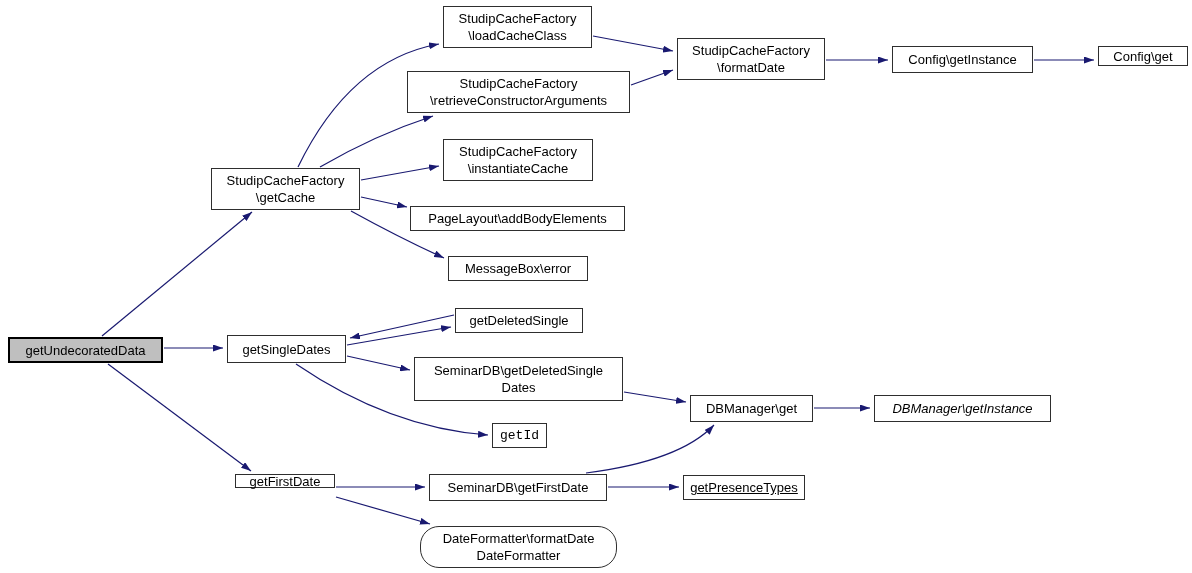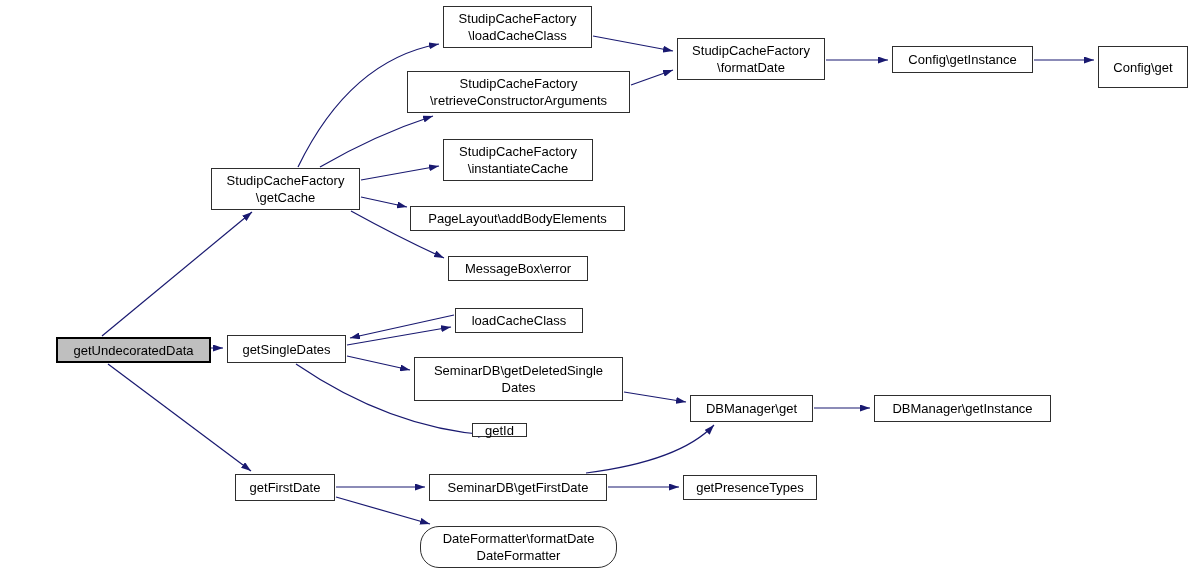--- a/index.html
+++ b/index.html
@@ -25,21 +25,20 @@
     justify-content: center;
     line-height: 17px;
     white-space: nowrap;
     text-align: center;
     cursor: pointer;
   }
   .node.highlight {
     background: #bfbfbf;
     border: 2px solid #000000;
     cursor: default;
-    margin-left: 48px;
   }
 </style>
 </head>
 <body>
 
 <div class="graph" id="graph">
   <svg id="edges" class="edges" width="1192" height="573" viewBox="0 0 1192 573">
     <defs>
       <marker id="arrow" markerWidth="10" markerHeight="7" refX="10" refY="3.5" orient="auto" markerUnits="userSpaceOnUse">
         <path id="arrowhead-path" d="M0,0 L10,3.5 L0,7 z" fill="#191970"></path>
@@ -83,58 +82,58 @@
       <span>StudipCacheFactory</span>
       <span>\retrieveConstructorArguments</span>
     </div>
     <div class="node" style="left: 677px; top: 38px; width: 148px; height: 42px;">
       <span>StudipCacheFactory</span>
       <span>\formatDate</span>
     </div>
     <div class="node" style="left: 892px; top: 46px; width: 141px; height: 27px;">
       <span>Config\getInstance</span>
     </div>
-    <div class="node" style="left: 1098px; top: 46px; width: 90px; height: 42px;">
+    <div class="node" style="left: 1098px; top: 46px; width: 90px; height: 20px;">
       <span>Config\get</span>
     </div>
     <div class="node" style="left: 443px; top: 139px; width: 150px; height: 42px;">
       <span>StudipCacheFactory</span>
       <span>\instantiateCache</span>
     </div>
     <div class="node" style="left: 410px; top: 206px; width: 215px; height: 25px;">
       <span>PageLayout\addBodyElements</span>
     </div>
     <div class="node" style="left: 227px; top: 335px; width: 119px; height: 28px;">
       <span>getSingleDates</span>
     </div>
     <div class="node" style="left: 448px; top: 256px; width: 140px; height: 25px;">
       <span>MessageBox\error</span>
     </div>
     <div class="node" style="left: 455px; top: 308px; width: 128px; height: 25px;">
-      <span>loadCacheClass</span>
+      <span>getDeletedSingle</span>
     </div>
     <div class="node" style="left: 414px; top: 357px; width: 209px; height: 44px;">
       <span>SeminarDB\getDeletedSingle</span>
       <span>Dates</span>
     </div>
-    <div class="node" style="left: 472px; top: 423px; width: 55px; height: 14px;">
+    <div class="node" style="left: 492px; top: 423px; width: 55px; height: 25px; font-family: Liberation Mono, monospace;">
       <span>getId</span>
     </div>
     <div class="node" style="left: 690px; top: 395px; width: 123px; height: 27px;">
       <span>DBManager\get</span>
     </div>
-    <div class="node" style="left: 874px; top: 395px; width: 177px; height: 27px;">
+    <div class="node" style="left: 874px; top: 395px; width: 177px; height: 27px; font-style: italic;">
       <span>DBManager\getInstance</span>
     </div>
-    <div class="node" style="left: 235px; top: 474px; width: 100px; height: 27px;">
+    <div class="node" style="left: 235px; top: 474px; width: 100px; height: 14px;">
       <span>getFirstDate</span>
     </div>
     <div class="node" style="left: 429px; top: 474px; width: 178px; height: 27px;">
       <span>SeminarDB\getFirstDate</span>
     </div>
-    <div class="node" style="left: 683px; top: 475px; width: 134px; height: 25px;">
+    <div class="node" style="left: 683px; top: 475px; width: 122px; height: 25px; text-decoration: underline;">
       <span>getPresenceTypes</span>
     </div>
     <div class="node" style="left: 420px; top: 526px; width: 197px; height: 42px; border-radius: 19px;">
       <span>DateFormatter\formatDate</span>
       <span>DateFormatter</span>
     </div>
   </div>
 
 </body></html>

